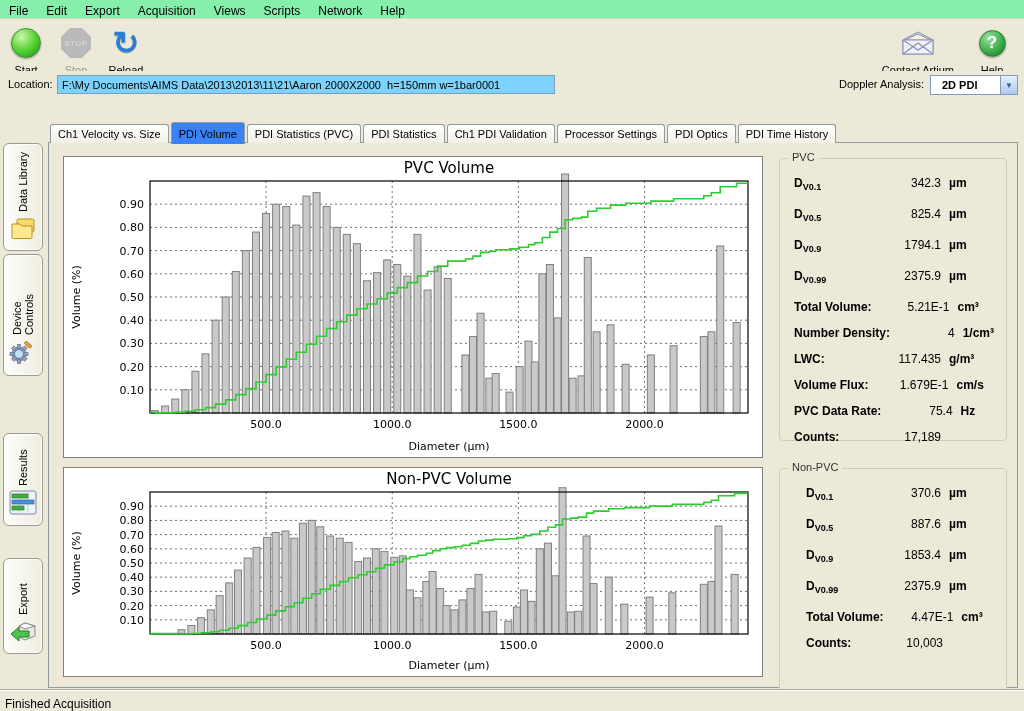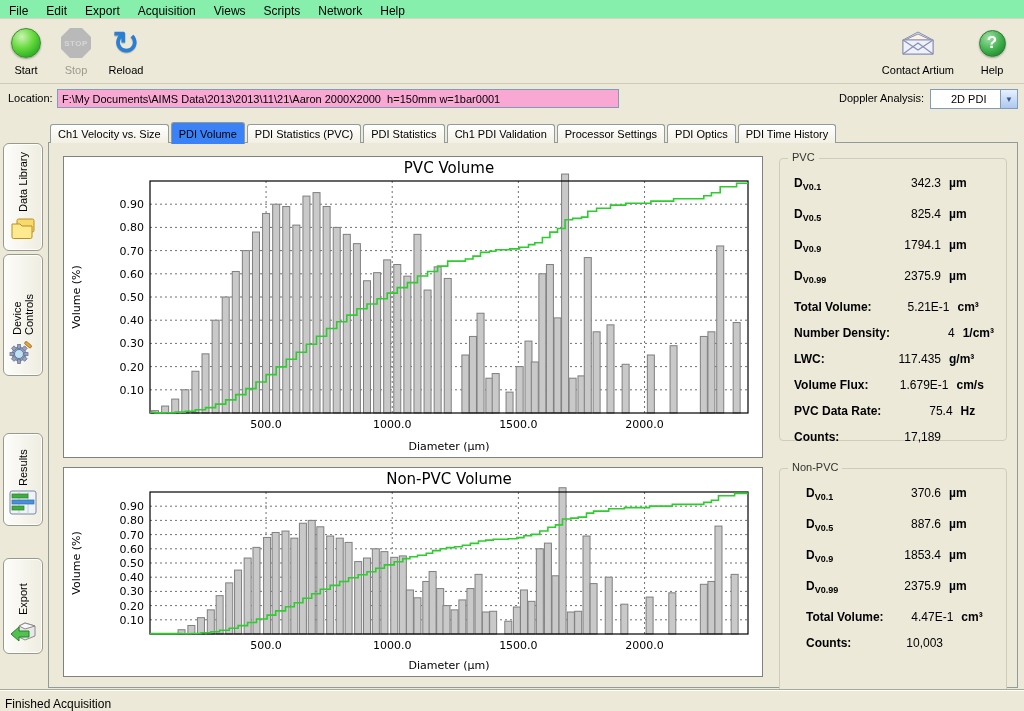--- a/index.html
+++ b/index.html
@@ -29,29 +29,29 @@
     display:flex; align-items:center; justify-content:center;
     color:#d6d6d6; font-size:8px; font-weight:bold; letter-spacing:.5px; }
   .icon-reload { font-size:32px; line-height:30px; font-weight:bold; color:#2a7fd4;
     text-shadow:0 1px 1px rgba(0,0,0,.25); }
   .icon-help { width:27px; height:27px; border-radius:50%;
     background:radial-gradient(circle at 35% 28%, #9fe0a5 0%, #3cae49 55%, #1f7f2c 90%);
     border:1px solid #2b7a33; color:#fff; font-weight:bold; font-size:17px;
     display:flex; align-items:center; justify-content:center; box-shadow:0 1px 2px rgba(0,0,0,.3); }
 
   
-  .locationbar { position:absolute; left:0; top:85px; width:1024px; height:29px; background:#ece9d8; }
+  .locationbar { position:absolute; left:0; top:71px; width:1024px; height:29px; background:#ece9d8; }
   .loc-label { position:absolute; left:8px; top:7px; font-size:11px; }
-  .loc-input { position:absolute; left:57px; top:4px; width:562px; height:19px;
-    background:#f9a8d4; border:1px solid #7f9db9; font-size:11px; padding:1px 4px;
+  .loc-input { position:absolute; left:57px; top:4px; width:498px; height:19px;
+    background:#7dd3fc; border:1px solid #7f9db9; font-size:11px; padding:1px 4px;
     font-family:"Liberation Sans", sans-serif; color:#000; }
   .doppler-label { position:absolute; right:100px; top:7px; font-size:11px; }
   .doppler-select { position:absolute; right:6px; top:4px; width:88px; height:20px;
     background:#fff; border:1px solid #7f9db9; display:flex; align-items:center; cursor:default; }
-  .doppler-value { flex:1; font-size:11px; padding-left:20px; }
+  .doppler-value { flex:1; font-size:11px; padding-left:11px;font-weight:bold; }
   .doppler-btn { width:17px; height:100%; border-left:1px solid #7f9db9;
     background:linear-gradient(#e8f0fd,#aec8f0); display:flex; align-items:center; justify-content:center;
     font-size:8px; color:#3a5a8c; }
 
   
   .main { position:absolute; left:0; top:114px; width:1024px; height:576px; background:#ece9d8; }
 
   
   .side-btn { position:absolute; left:3px; width:40px;
     background:linear-gradient(to right,#fdfdfb,#efede0);

